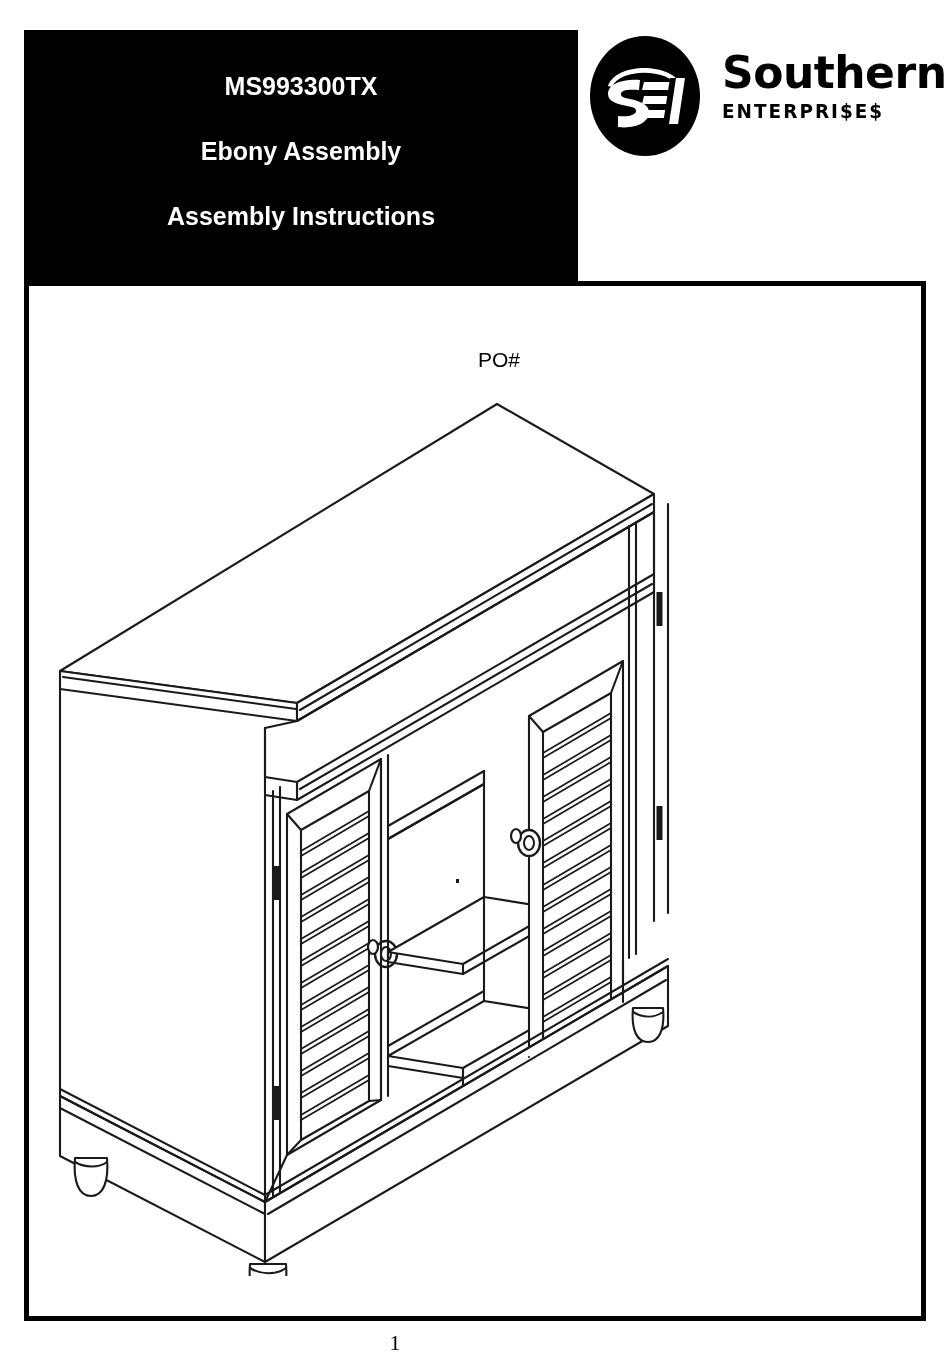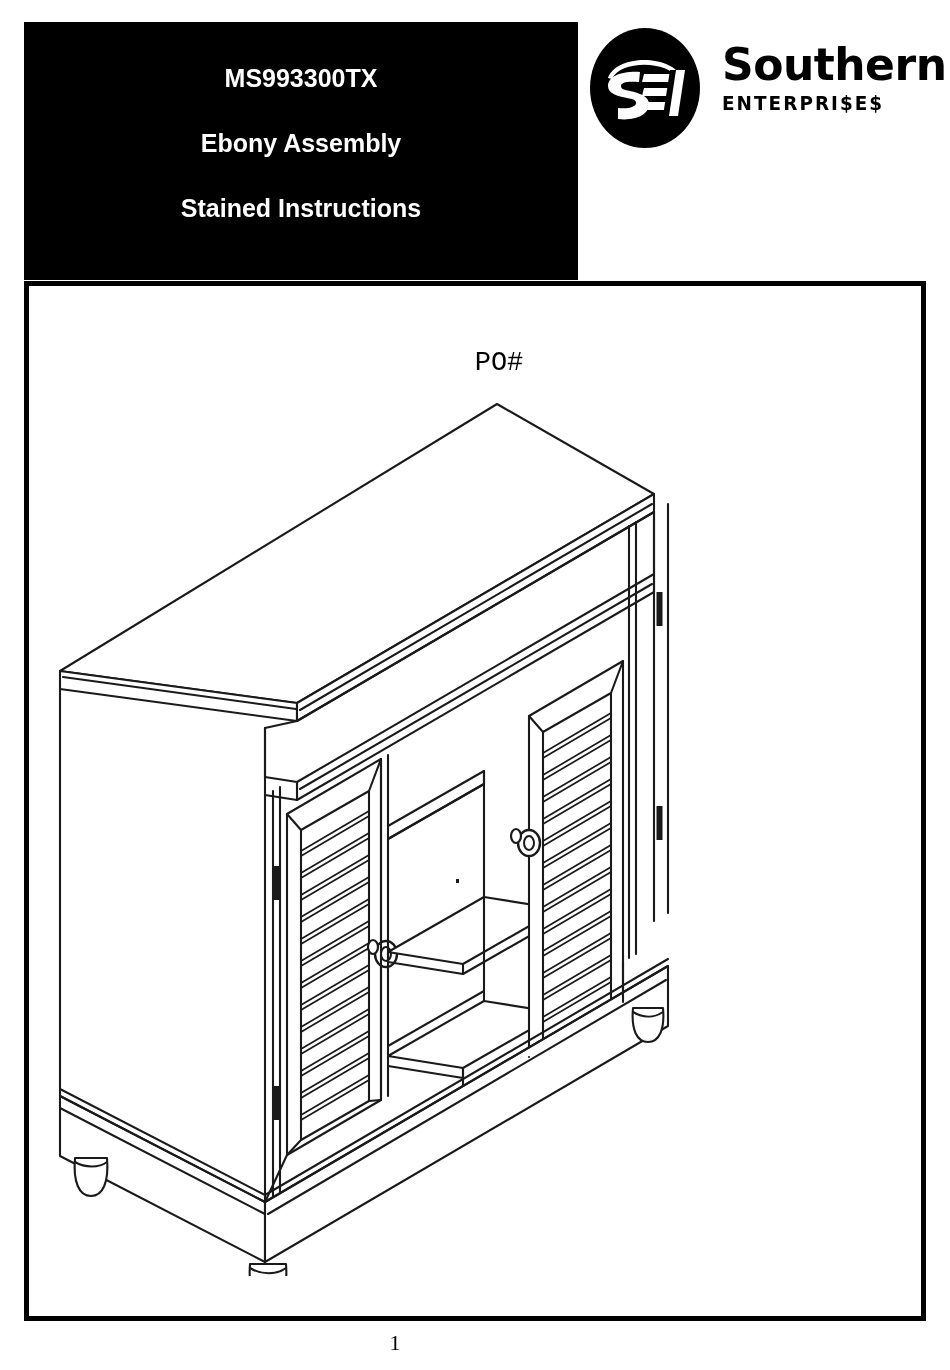--- a/index.html
+++ b/index.html
@@ -12,21 +12,21 @@
     height: 1370px;
     position: relative;
     font-family: "Liberation Sans", sans-serif;
     -webkit-font-smoothing: antialiased;
   }
 
   
   #header-area {
     position: absolute;
     left: 0;
-    top: 0;
+    top: 8px;
     width: 764px;
     height: 282px;
   }
 
   #title-block {
     position: absolute;
     left: 24px;
     top: 22px;
     width: 554px;
     height: 258px;
@@ -99,22 +99,22 @@
     box-sizing: border-box;
     background: #ffffff;
   }
 
   #po-label {
     position: absolute;
     left: 0;
     top: 62px;
     width: 100%;
     text-align: center;
-    font-family: Liberation Mono, monospace;
-    font-size: 27px;
+    font-family: Liberation Sans, sans-serif;
+    font-size: 21px;
     color: #000000;
   }
   
   #po-label > span {
     position: relative;
     left: 24px;
   }
 
   #cabinet-figure {
     position: absolute;
@@ -137,21 +137,21 @@
   }
 </style>
 </head>
 <body>
 
 <div id="header-area">
 
   <div id="title-block">
     <div class="title-line">MS993300TX</div>
     <div class="title-line">Ebony Assembly</div>
-    <div class="title-line">Stained Instructions</div>
+    <div class="title-line">Assembly Instructions</div>
   </div>
 
   <div id="brand-logo">
 
     <svg id="sei-mark" viewBox="0 0 118 124">
       <ellipse cx="59" cy="62" rx="55" ry="60" fill="#000000"></ellipse>
 
       <path d="M22 52 C 30 28, 86 28, 96 52 L 92 53 C 82 34, 34 34, 26 53 Z" fill="#ffffff"></path>
 
       <path d="M54 46 C 36 45, 22 50, 22 60 C 22 68, 32 70, 41 72

